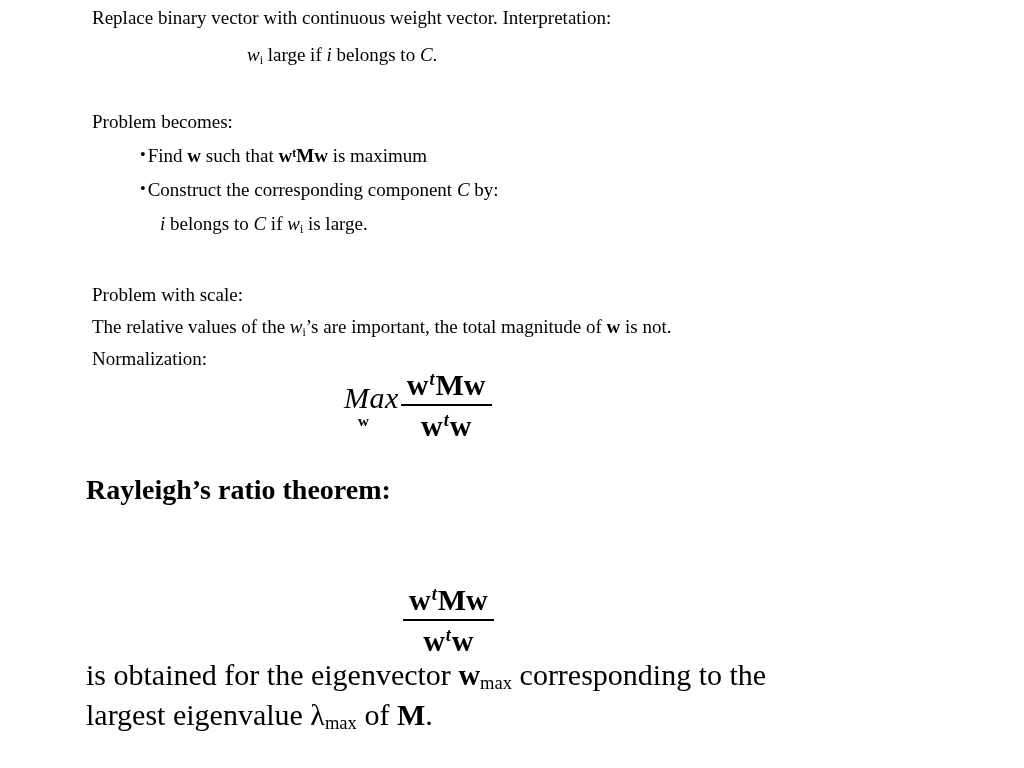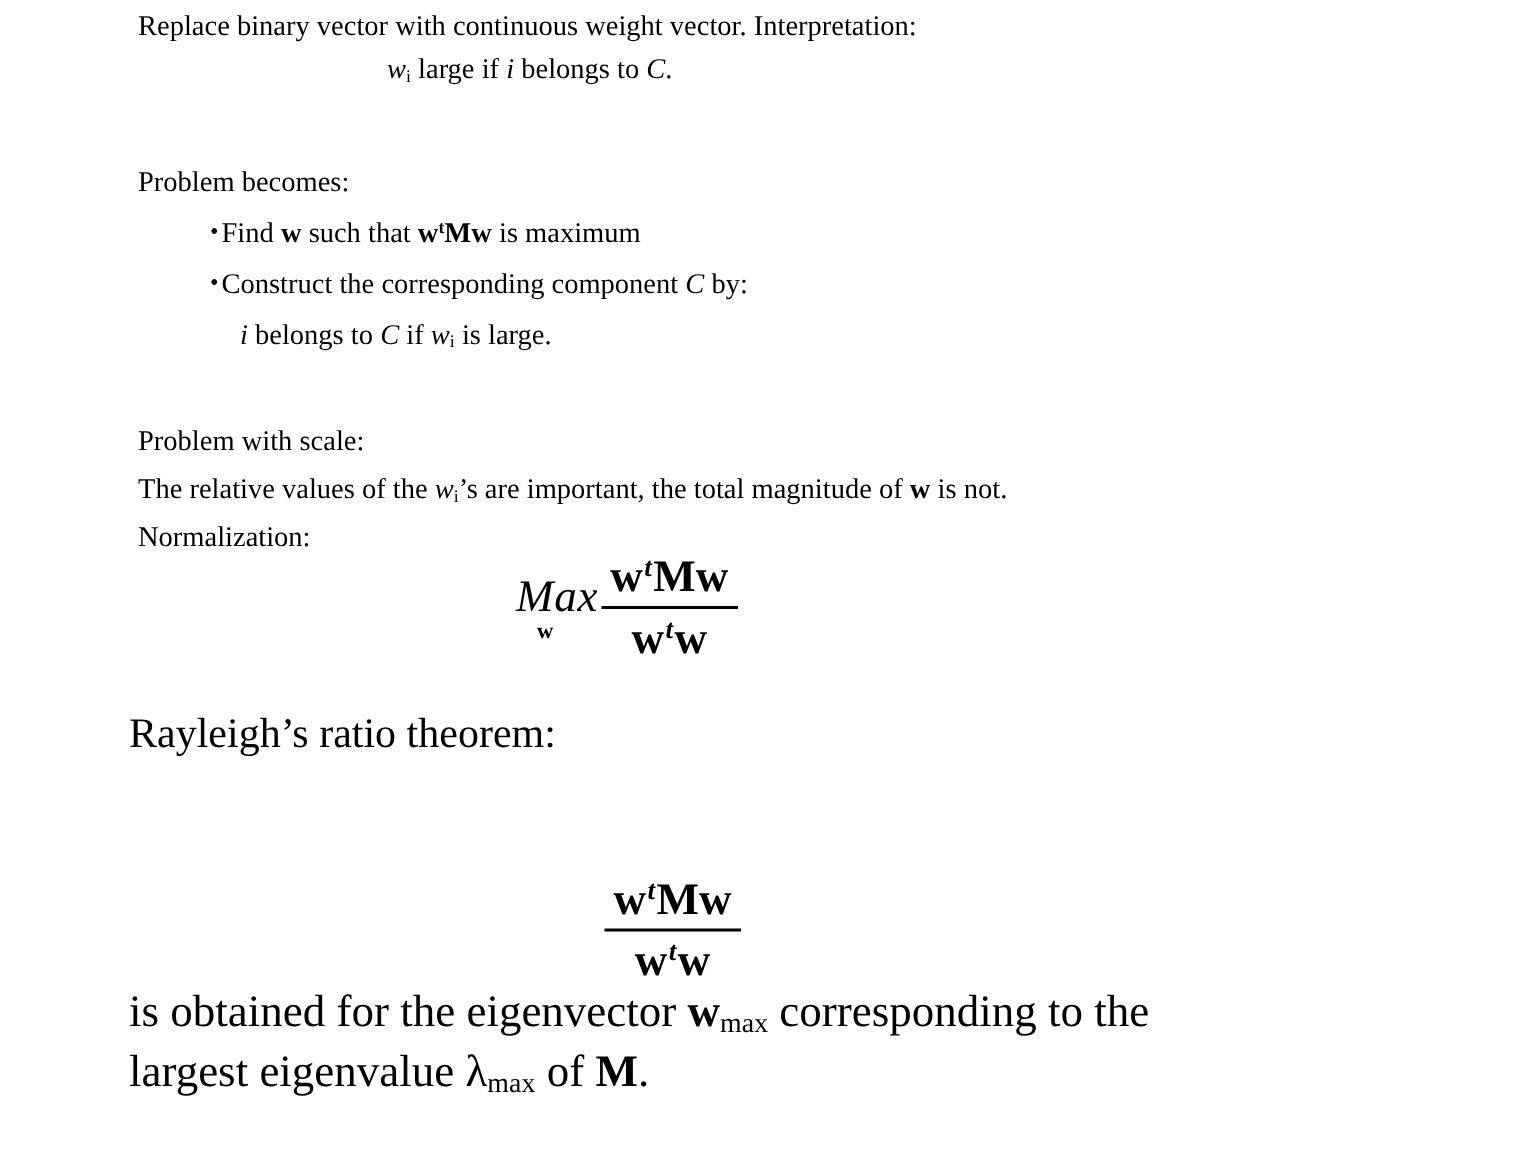--- a/index.html
+++ b/index.html
@@ -34,21 +34,21 @@
     font-size: 0.62em;
     line-height: 0;
   }
   sub { vertical-align: -0.22em; }
   sup { vertical-align: 0.46em; }
 
   
   .upper { font-size: 19px; }
 
   .l-intro1 { left: 92px;  top: 8px;   }
-  .l-intro2 { left: 247px; top: 37px; margin-left: 11px;  }
+  .l-intro2 { left: 247px; top: 45px;  }
 
   .l-prob   { left: 92px;  top: 112px; }
   .l-b1     { left: 140px; top: 146px; }
   .l-b2     { left: 140px; top: 180px; }
   .l-b3     { left: 160px; top: 214px; }
 
   .l-scale1 { left: 92px;  top: 285px; }
   .l-scale2 { left: 92px;  top: 317px; }
   .l-scale3 { left: 92px;  top: 349px; }
 
@@ -109,21 +109,21 @@
     font-weight: bold;
     font-size: 0.60em;
     vertical-align: 0.55em;
     line-height: 0;
     padding: 0 1px;
   }
 
   
   .lower { font-size: 30px; }
 
-  .l-rayleigh { left: 86px;  top: 476px; font-weight: normal; font-size: 28px; }
+  .l-rayleigh { left: 86px;  top: 476px; font-weight: bold; font-size: 28px; }
   .l-given    { left: 86px;  top: 535px; }
   .l-obt      { left: 86px;  top: 660px; }
   .l-largest  { top: 700px;  left: 86px; }
 
   
   .eq2 {
     position: absolute;
     left: 403px;
     top: 583px;
     font-size: 30px;

